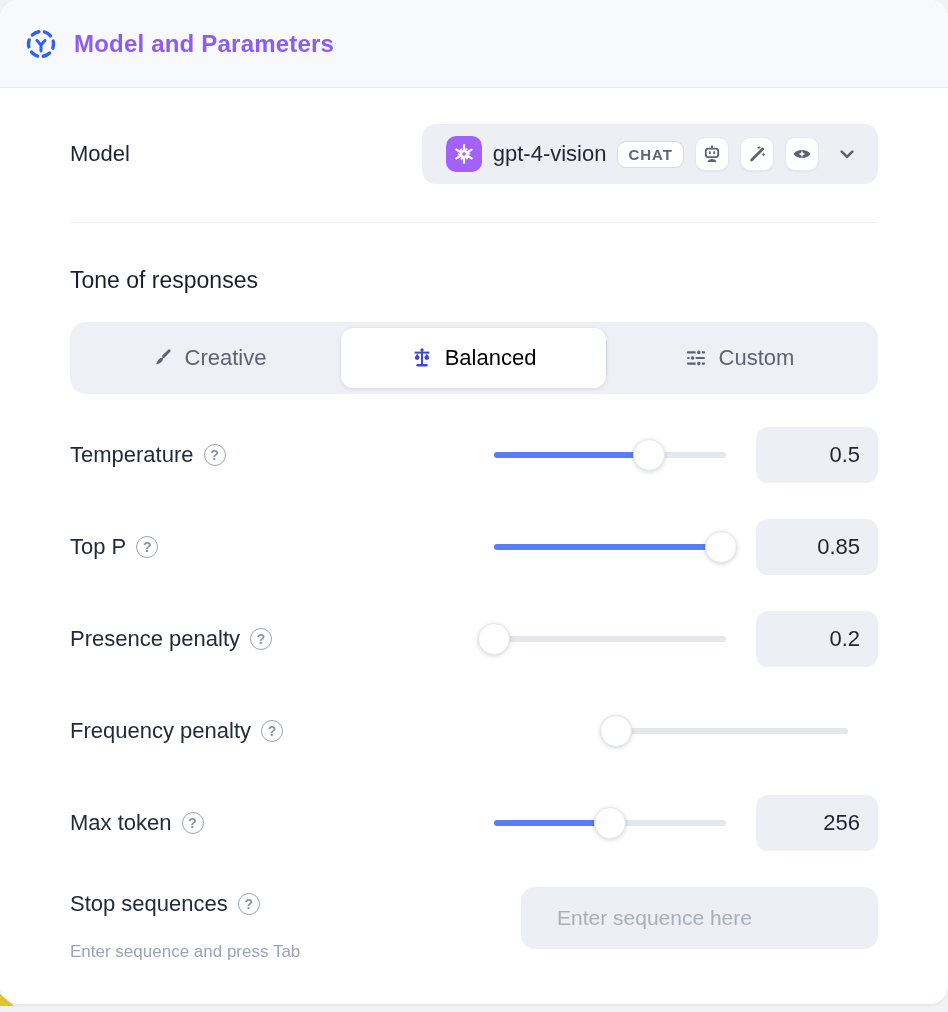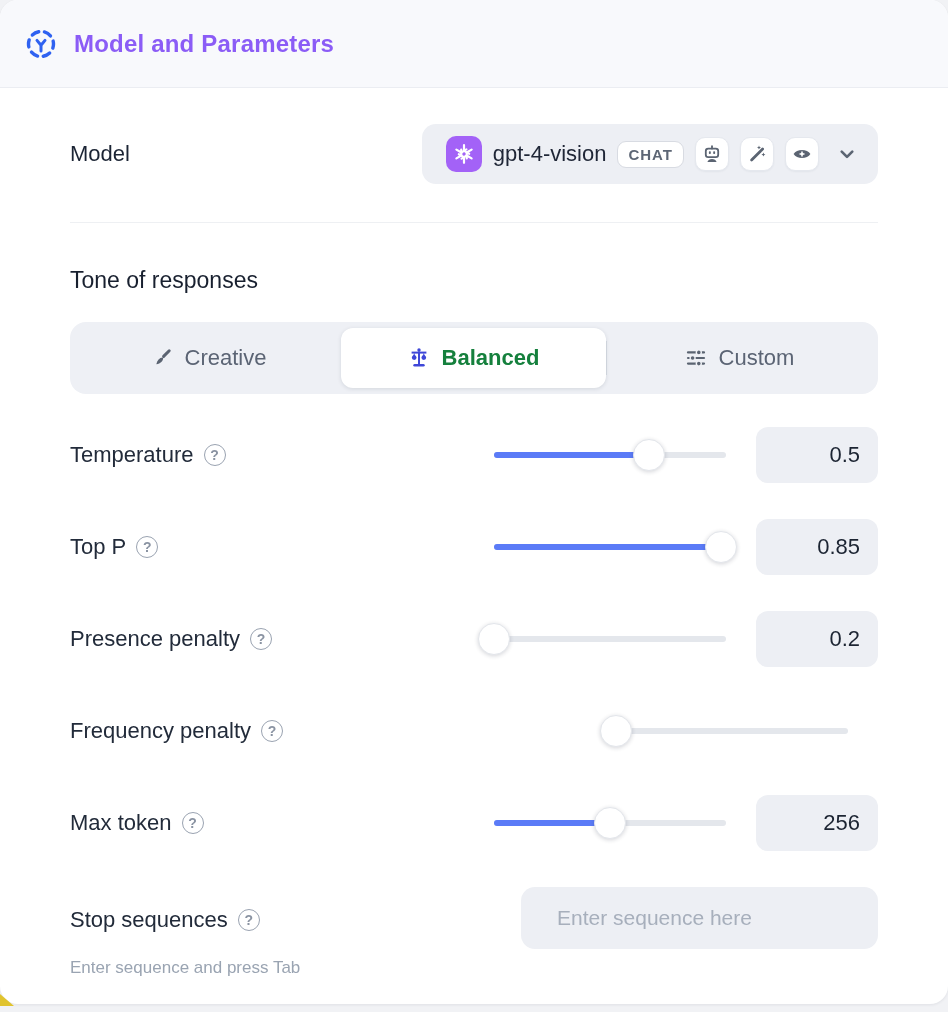--- a/index.html
+++ b/index.html
@@ -59,21 +59,21 @@
   .segmented{
     margin-top:28px; height:72px; background:#eef0f5; border-radius:16px;
     display:flex; align-items:center; padding:6px;
   }
   .segment{
     flex:1; height:60px; display:flex; align-items:center; justify-content:center;
     gap:12px; font-size:22px; color:#5b6474; font-weight:500; cursor:pointer;
     border-radius:12px; position:relative;
   }
   .segment.selected{
-    background:#fff; color:#15803d; font-weight:700;
+    background:#fff; color:#000000; font-weight:400;
     box-shadow:0 1px 4px rgba(20,30,50,.12);
   }
   .seg-divider{ width:1px; height:34px; background:#d9dde4; }
   
   .param-list{ margin-top:33px; }
   .param-row{ height:56px; display:flex; align-items:center; margin-bottom:36px; }
   .param-label-wrap{ flex:1; display:flex; align-items:center; gap:10px; }
   .param-label{ font-size:22px; color:#222b3a; font-weight:500; }
   .help-icon{
     width:22px; height:22px; border:1.6px solid #9aa3b1; border-radius:50%;
@@ -93,21 +93,21 @@
     box-shadow:0 1px 4px rgba(20,30,50,.18);
   }
   .value-box{
     width:122px; height:56px; background:#edeff4; border-radius:12px;
     font-size:22px; color:#1c2432; text-align:right; line-height:56px;
     padding-right:18px; cursor:text;
   }
   
   .stop-row{ margin-top:0; display:flex; align-items:flex-start; }
   .stop-labels{ flex:1; padding-top:4px; }
-  .stop-label-line{ display:flex; align-items:center; gap:10px;margin-top:16px; }
+  .stop-label-line{ display:flex; align-items:center; gap:10px; }
   .stop-helper{ margin-top:25px; font-size:17px; color:#9aa4b2; }
   .stop-input{
     width:357px; height:62px; background:#edeff4; border:none; border-radius:14px;
     font-family:"Liberation Sans","DejaVu Sans",sans-serif;
     font-size:21px; color:#3a4354; padding:0 36px; outline:none;
   }
   .stop-input::placeholder{ color:#a7afbc; }
   svg{ display:block; }
 </style>
 </head>

